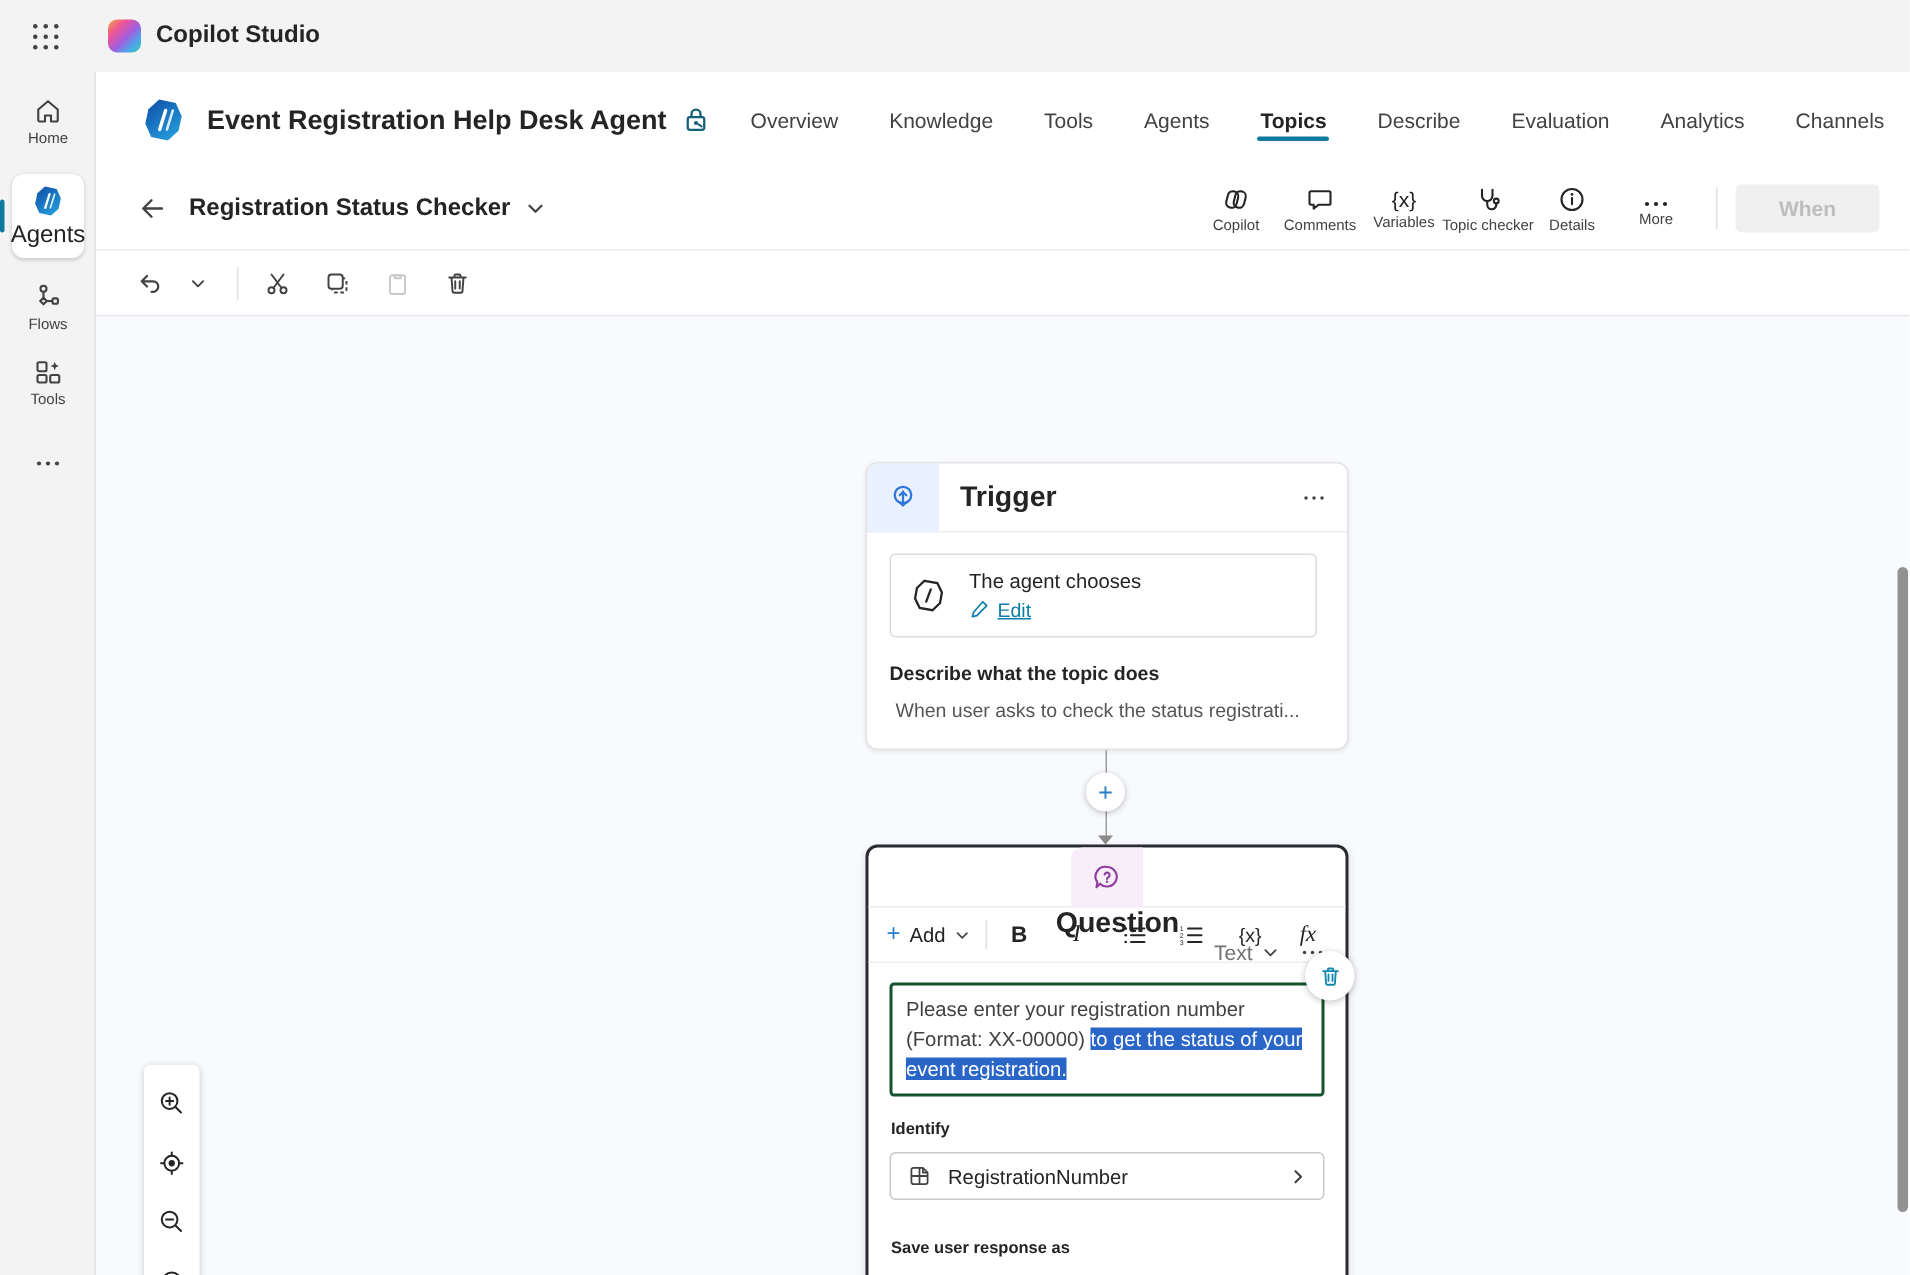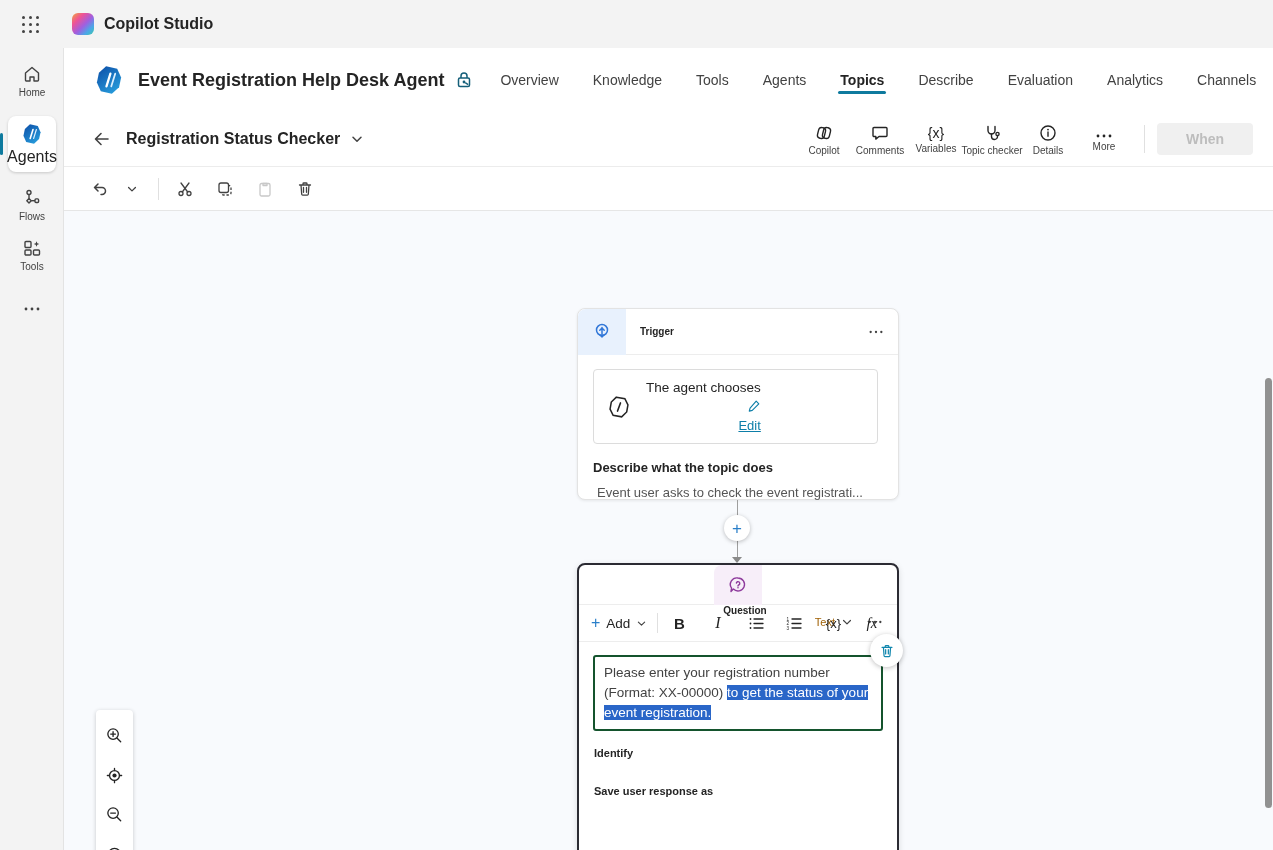--- a/index.html
+++ b/index.html
@@ -55,44 +55,44 @@
   .hdr3 .sep { width:1px; height:22px; background:#e0e0e0; margin:0 10px; }
 
   
   .canvas { position:absolute; left:0; top:163px; width:1209px; height:639px; background:#f8fafd; }
 
   .node { position:absolute; background:#fff; border-radius:8px; }
   .trigger-node { left:513px; top:97px; width:322px; height:192px; border:1px solid #e3e3e3; box-shadow:0 1px 3px rgba(0,0,0,.08); }
   .node-head { display:flex; align-items:center; height:46px; border-bottom:1px solid #ededed; }
   .head-tile { width:48px; height:46px; border-radius:8px 0 0 0; display:flex; align-items:center; justify-content:center; flex:none; }
   .trigger-tile { background:#e8f1fd; color:#3177d8; }
-  .node-title { margin-left:14px; font-size:10px; font-weight:700; }
+  .node-title { margin-left:14px; font-size:19px; font-weight:700; }
   .head-right { margin-left:auto; display:flex; align-items:center; margin-right:10px; gap:10px; }
   .more-dots { color:#424242; cursor:pointer; font-size:16px; letter-spacing:1px; padding:2px 4px; }
 
   .chooser-card { margin:14px 20px 0 15px; border:1px solid #dcdcdc; border-radius:4px; display:flex; align-items:center; padding:10px 12px; gap:14px; }
   .chooser-txt { font-size:13.5px; }
-  .edit-row { display:flex; align-items:flex-end; gap:5px; margin-top:4px; color:#0d7ea8; cursor:pointer;flex-direction:column; }
+  .edit-row { display:flex; align-items:flex-start; gap:5px; margin-top:4px; color:#0d7ea8; cursor:pointer; }
   .edit-link { font-size:13px; text-decoration:underline; color:#0d7ea8; }
   .describe-lbl { margin:16px 15px 0 15px; font-size:13px; font-weight:700; }
   .describe-val { margin:10px 15px 0 19px; font-size:13px; color:#555; white-space:nowrap; }
 
   .connector1 { position:absolute; left:672.5px; top:289px; width:1px; height:60px; background:#9e9e9e; }
   .arrowhead { position:absolute; left:668px; width:0; height:0; border-left:5px solid transparent; border-right:5px solid transparent; border-top:6px solid #8a8a8a; }
   .ah1 { top:346px; }
   .plus-btn { position:absolute; left:660px; top:304px; width:26px; height:26px; border-radius:50%; background:#fff;
     box-shadow:0 1px 4px rgba(0,0,0,.25); display:flex; align-items:center; justify-content:center; cursor:pointer;
     color:#2a7fc9; font-size:17px; font-weight:400; line-height:1; }
 
   .question-node { left:513px; top:352px; width:322px; height:330px; border:2px solid #2b2b33; box-shadow:0 2px 6px rgba(0,0,0,.12); }
   .question-tile { background:#f7eef9; color:#8f3b9d; }
   .q-head { height:40px;flex-direction:column; }
   .q-head .head-tile { height:40px; }
   .type-dd { display:flex; align-items:center; gap:6px; cursor:pointer; }
-  .type-lbl { font-size:11px; color:#a16207; }
+  .type-lbl { font-size:14px; color:#737373; }
 
   .q-toolbar { display:flex; align-items:center; height:37px; border-bottom:1px solid #ededed; padding:0 10px; }
   .add-btn { display:flex; align-items:center; gap:6px; cursor:pointer; padding:4px 2px; }
   .add-plus { color:#2a7fc9; font-size:16px; line-height:1; }
   .add-lbl { font-size:13.5px; color:#242424; }
   .q-toolbar .sep { width:1px; height:20px; background:#e0e0e0; margin:0 10px 0 8px; }
   .fmt-group { display:flex; flex:1; align-items:center; justify-content:space-between; padding-right:4px; }
   .fmt-btn { cursor:pointer; color:#242424; display:flex; align-items:center; justify-content:center; min-width:22px; }
   .fmt-b { font-weight:800; font-size:15px; }
   .fmt-i { font-style:italic; font-family:"Liberation Serif", serif; font-size:16px; }
@@ -388,21 +388,21 @@
           <div class="chooser-txt">The agent chooses</div>
           <div class="edit-row">
             <svg width="14" height="14" viewBox="0 0 16 16" fill="none" stroke="currentColor" stroke-width="1.3">
               <path d="m10.5 2.5 3 3L6 13l-3.4.9.9-3.4z" stroke-linejoin="round"></path>
             </svg>
             <span class="edit-link">Edit</span>
           </div>
         </div>
       </div>
       <div class="describe-lbl">Describe what the topic does</div>
-      <div class="describe-val">Event user asks to check the event registrati...</div>
+      <div class="describe-val">When user asks to check the status registrati...</div>
     </div>
 
     <div class="connector1"></div>
     <div class="arrowhead ah1"></div>
     <div class="plus-btn">+</div>
 
     <div class="node question-node">
       <div class="float-trash">
         <svg width="16" height="16" viewBox="0 0 18 18" fill="none" stroke="currentColor" stroke-width="1.4" stroke-linecap="round" stroke-linejoin="round">
           <path d="M3.5 5h11M7 5V3.8A.8.8 0 0 1 7.8 3h2.4a.8.8 0 0 1 .8.8V5M5 5l.7 9.3a1 1 0 0 0 1 .9h4.6a1 1 0 0 0 1-.9L13 5M7.5 7.5v4.8M10.5 7.5v4.8"></path>
@@ -466,20 +466,35 @@
           <span class="fmt-btn fmt-var">{x}</span>
           <span class="fmt-btn fmt-fx">fx</span>
         </div>
       </div>
 
       <div class="msg-box">
         <span class="msg-text">Please enter your registration number (Format: XX-00000) </span><span class="msg-text msg-sel">to get the status of your event registration.</span>
       </div>
 
       <div class="sect-lbl">Identify</div>
+      <div class="picker">
+        <span>
+          <svg width="18" height="18" viewBox="0 0 20 20" fill="none" stroke="#424242" stroke-width="1.3" stroke-linejoin="round">
+            <path d="M4 5.5A1.5 1.5 0 0 1 5.5 4h7l3.5 3.5v7a1.5 1.5 0 0 1-1.5 1.5h-9A1.5 1.5 0 0 1 4 14.5z"></path>
+            <path d="M4 10h12M10 4v12"></path>
+            <path d="M12.5 4v3.5H16"></path>
+          </svg>
+        </span>
+        <span class="pk-lbl">RegistrationNumber</span>
+        <span class="pk-chev">
+          <svg width="13" height="13" viewBox="0 0 14 14" fill="none" stroke="currentColor" stroke-width="1.5" stroke-linecap="round" stroke-linejoin="round">
+            <path d="M5 3 9 7l-4 4"></path>
+          </svg>
+        </span>
+      </div>
 
       <div class="sect-lbl" style="margin-top:26px;">Save user response as</div>
 
     </div>
 
     <div class="zoom-panel">
       <span class="zoom-btn">
         <svg width="19" height="19" viewBox="0 0 20 20" fill="none" stroke="currentColor" stroke-width="1.4" stroke-linecap="round">
           <circle cx="8.5" cy="8.5" r="5.5"></circle>
             <path d="M12.8 12.8 16.5 16.5M6 8.5h5M8.5 6v5"></path>

